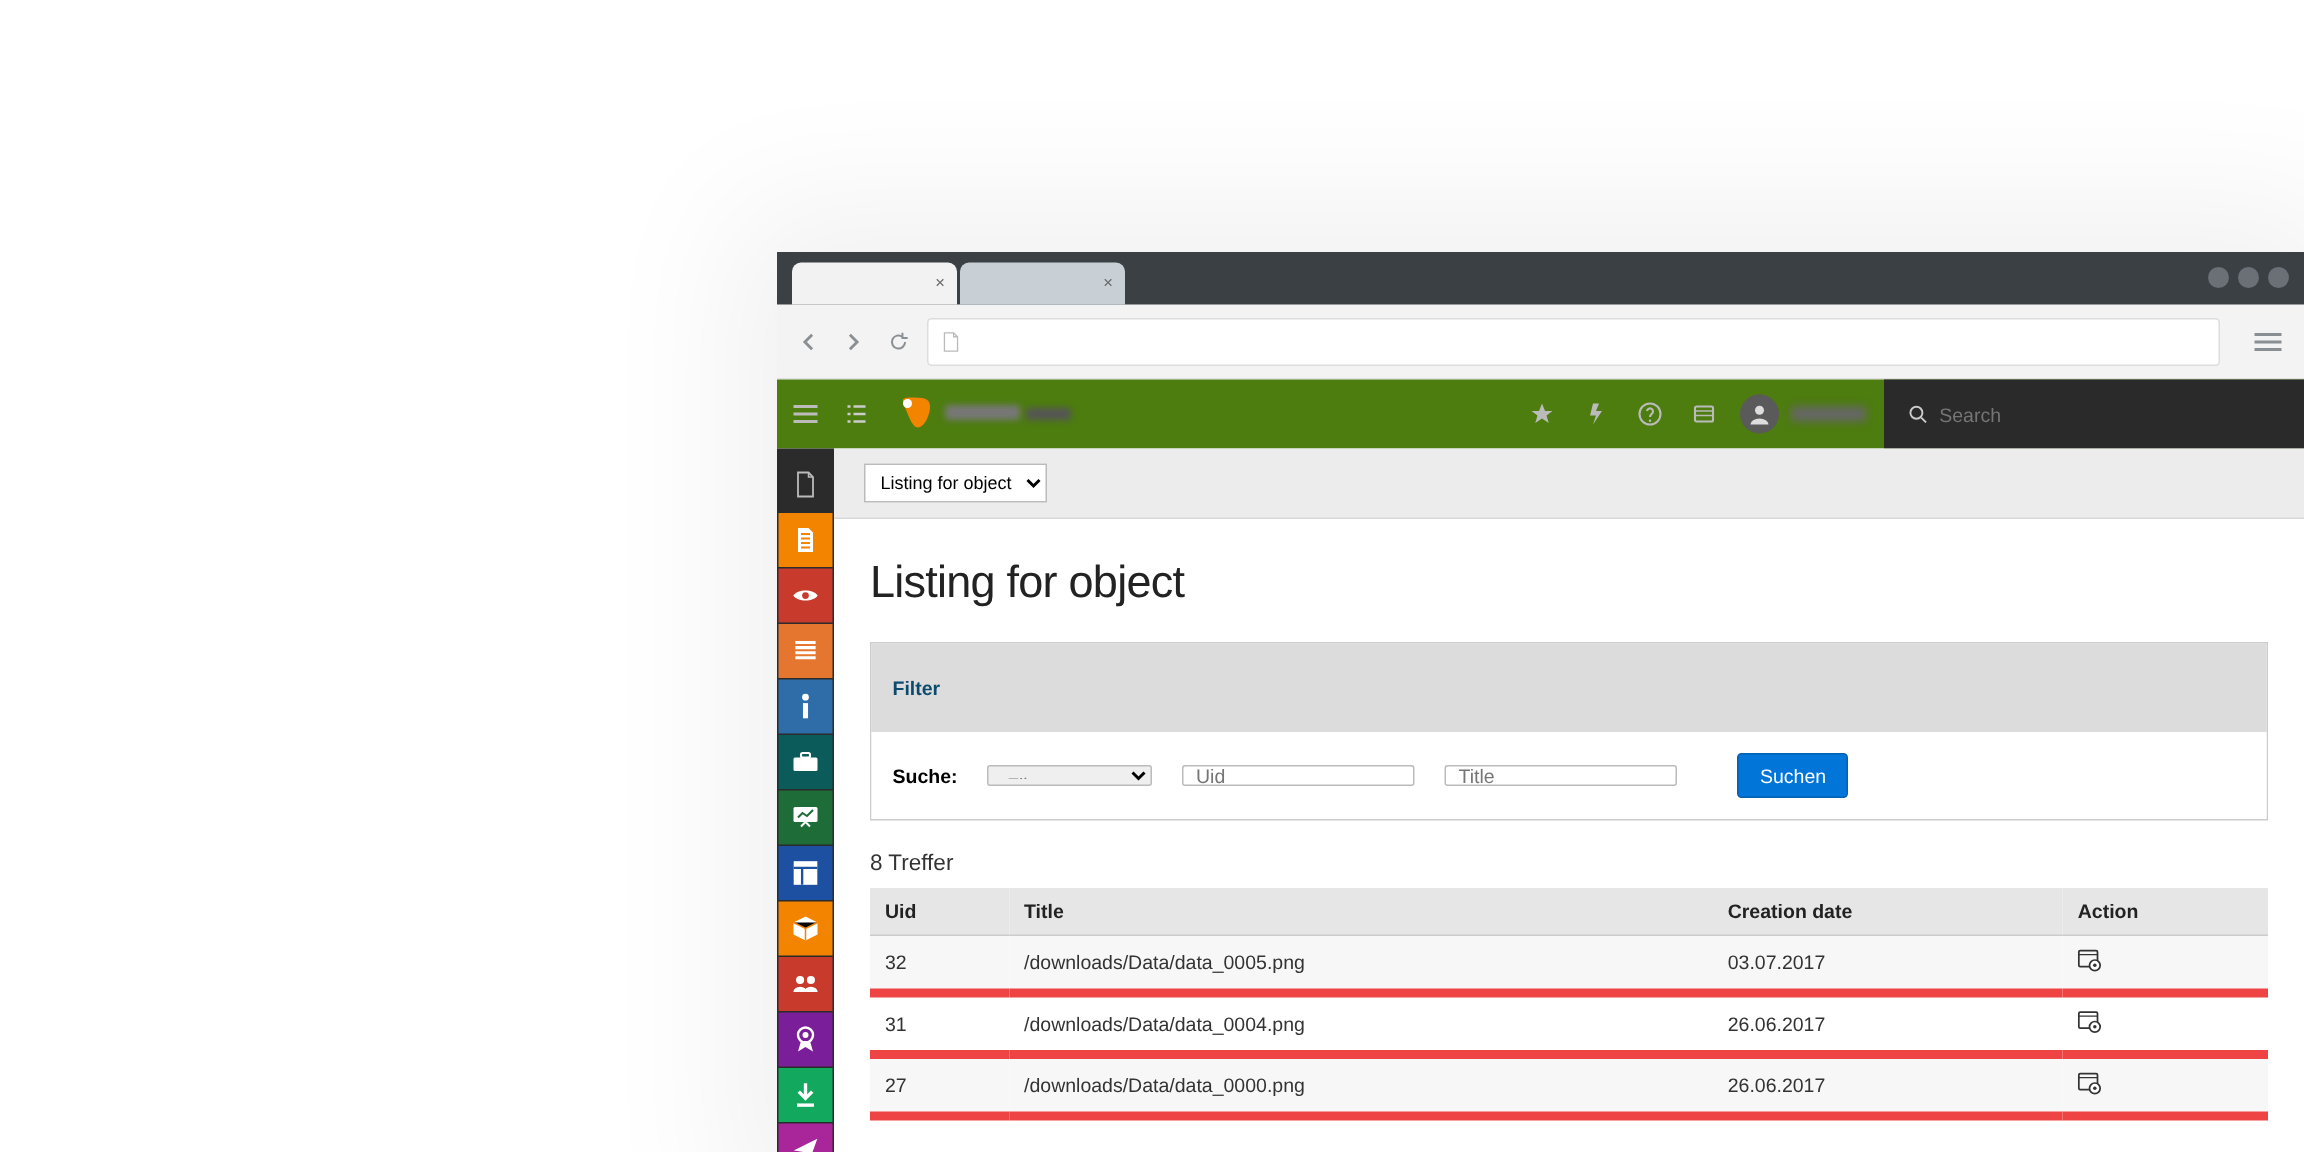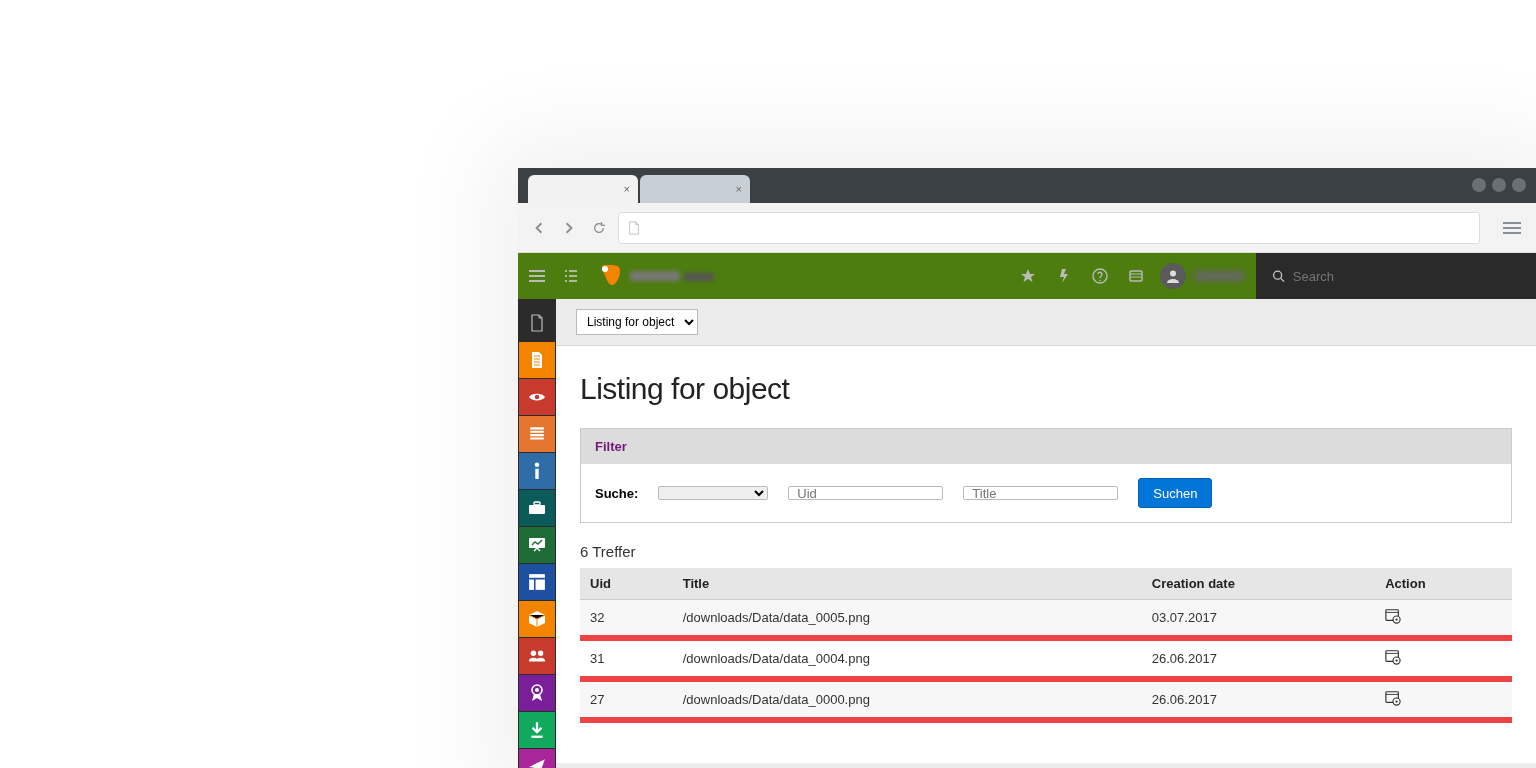--- a/index.html
+++ b/index.html
@@ -112,31 +112,31 @@
   .page { background:#fff; padding: 26px 24px 40px 24px; }
   .page h1 {
     font-family: "Segoe UI", Arial, sans-serif;
     font-weight: 400;
     font-size: 30px;
     color:#222;
     letter-spacing:-0.5px;
     margin-bottom: 22px;
   }
   .filter-panel { border:1px solid #ccc; }
-  .filter-head { background:#dcdcdc; padding:10px 14px; font-size:13px; font-weight:600; color:#701a75; }
+  .filter-head { background:#dcdcdc; padding:22px 14px; font-size:13px; font-weight:600; color:#0c4a6e; }
   .filter-body { background:#fff; padding:14px; display:flex; align-items:center; gap:20px; }
   .filter-body label { font-weight:bold; font-size:13px; }
   .filter-body select, .filter-body input {
     height:14px; border:1px solid #bbb; padding:4px 8px; font-size:13px; border-radius:2px;
   }
   .filter-body select { min-width:110px; }
   .filter-body input { width:155px; }
   .btn-primary {
     height:30px; background:#0275d8; color:#fff; border:1px solid #0261b3;
-    padding:0 14px; font-size:13px; border-radius:3px; cursor:pointer;
+    padding:0 14px; font-size:13px; border-radius:3px; cursor:pointer;margin-left:20px;
   }
 
   .results-count { margin-top:20px; font-size:15px; color:#333; }
   .results-table { width:100%; border-collapse:collapse; margin-top:8px; font-size:13px; }
   .results-table thead th {
     background:#e6e6e6; text-align:left; padding:8px 10px; font-weight:bold; color:#222; border-bottom:1px solid #ccc;
   }
   .results-table tbody td { padding:8px 10px; border-bottom:6px solid #ef4444; color:#333; }
   .results-table tbody tr:nth-child(odd) td { background:#f7f7f7; }
   .action-icon { cursor:pointer; }
@@ -357,21 +357,21 @@
             <label>Suche:</label>
             <select>
               <option>File</option>
             </select>
             <input placeholder="Uid" style="">
             <input placeholder="Title" style="">
             <button class="btn-primary">Suchen</button>
           </div>
         </div>
 
-        <div class="results-count">6 Treffer</div>
+        <div class="results-count">8 Treffer</div>
 
         <table class="results-table">
           <thead>
             <tr>
               <th>Uid</th>
               <th>Title</th>
               <th>Creation date</th>
               <th>Action</th>
             </tr>
           </thead>

